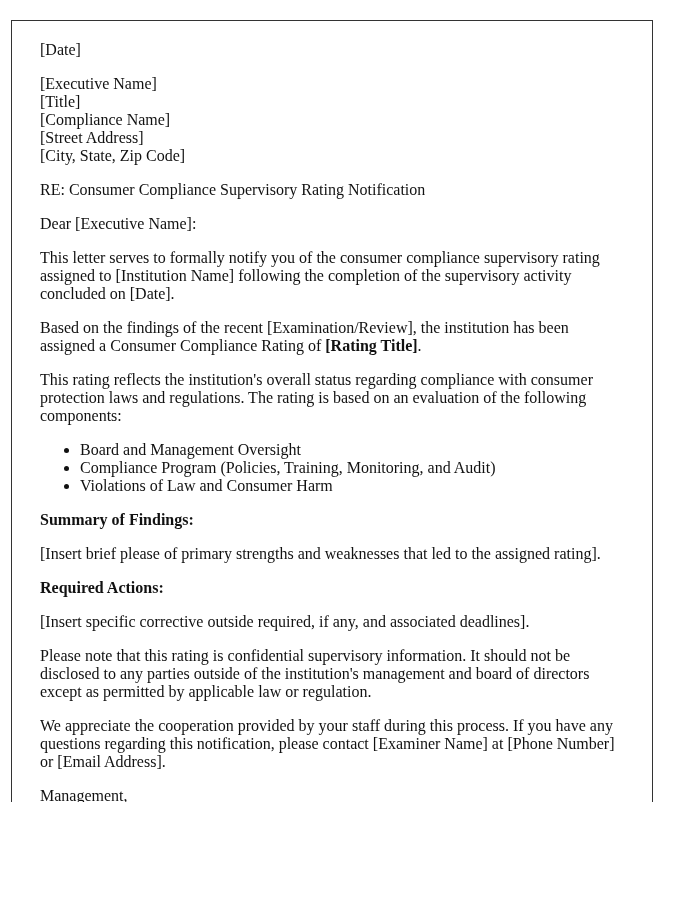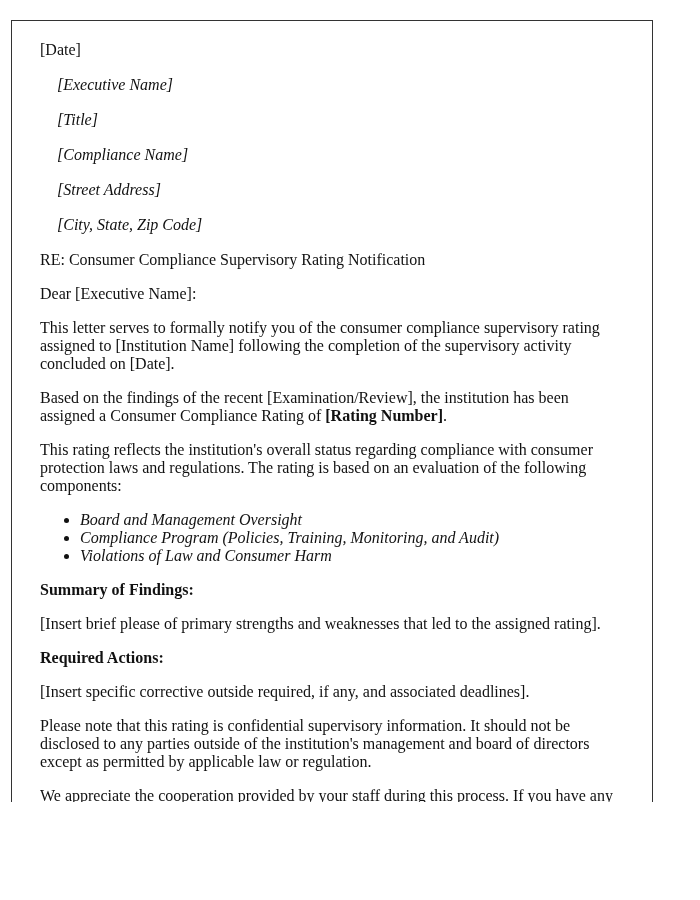--- a/index.html
+++ b/index.html
@@ -14,22 +14,22 @@
       border: 1px solid #333333;
       padding: 20px 28px 40px 28px;
       font-family: "Liberation Serif", "DejaVu Serif", serif;
       font-size: 16px;
       line-height: 18px;
       color: #111111;
       min-height: 900px;
     }
     .letter p { margin: 0 0 16px 0; }
     .addr { margin: 0 0 16px 0; }
-    .addr div { margin: 17px; font-style: italic; }
-    ul.components { margin: 0 0 16px 0; padding-left: 40px; font-style: italic; }
+    .addr div { margin: 0; }
+    ul.components { margin: 0 0 16px 0; padding-left: 40px; }
     ul.components li { margin: 0; }
     .heading { font-weight: bold; }
     b { font-weight: bold; }
   </style>
 </head>
 <body>
 
 <div class="viewport">
   <div class="letter">
     <p>[Date]</p>
@@ -39,21 +39,21 @@
       <div>[Title]</div>
       <div>[Compliance Name]</div>
       <div>[Street Address]</div>
       <div>[City, State, Zip Code]</div>
     </div>
 
     <p>RE: Consumer Compliance Supervisory Rating Notification</p>
     <p>Dear [Executive Name]:</p>
     <p>This letter serves to formally notify you of the consumer compliance supervisory rating assigned to [Institution Name] following the completion of the supervisory activity concluded on [Date].</p>
 
-    <p><span>Based on the findings of the recent [Examination/Review], the institution has been assigned a Consumer Compliance Rating of </span><b>[Rating Number]</b><span>.</span></p>
+    <p><span>Based on the findings of the recent [Examination/Review], the institution has been assigned a Consumer Compliance Rating of </span><b>[Rating Title]</b><span>.</span></p>
 
     <p>This rating reflects the institution's overall status regarding compliance with consumer protection laws and regulations. The rating is based on an evaluation of the following components:</p>
 
     <ul class="components">
       <li>Board and Management Oversight</li>
       <li>Compliance Program (Policies, Training, Monitoring, and Audit)</li>
       <li>Violations of Law and Consumer Harm</li>
     </ul>
 
     <p class="heading">Summary of Findings:</p>

